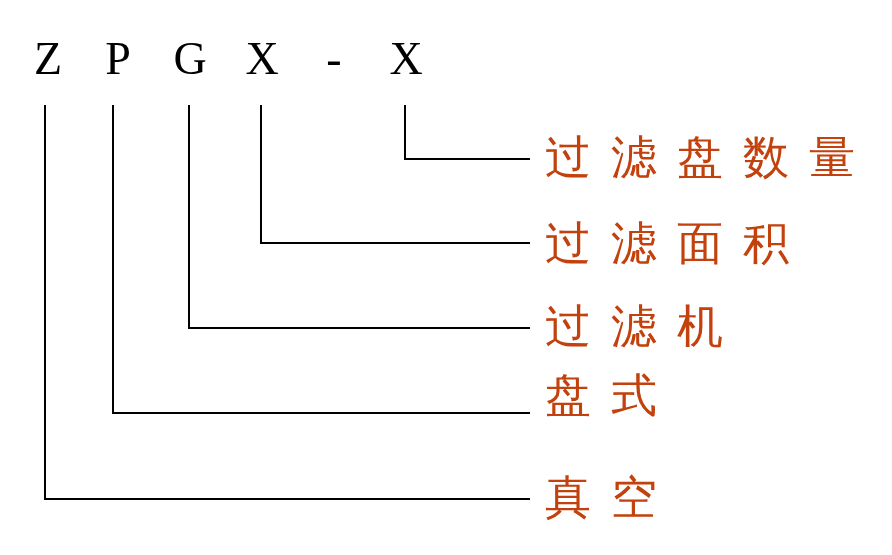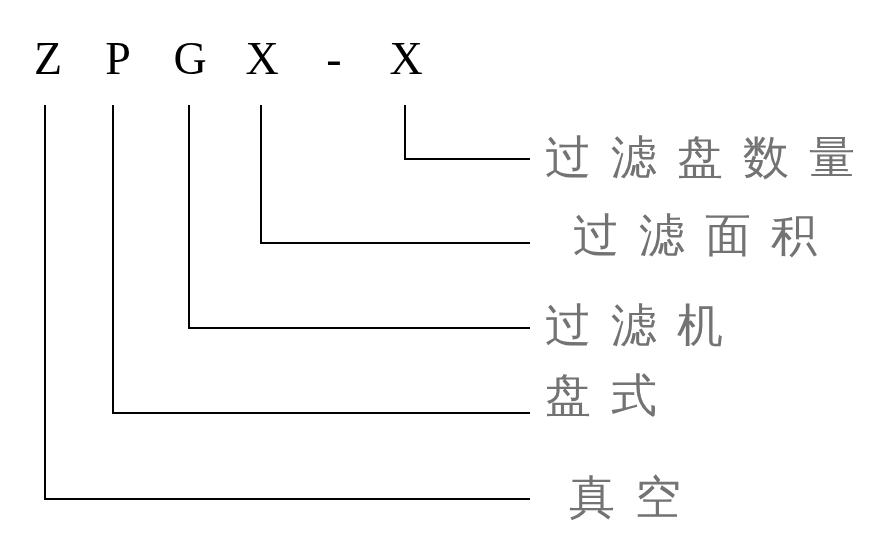--- a/index.html
+++ b/index.html
@@ -36,21 +36,21 @@
   }
   .lead-h {
     position: absolute;
     height: 0;
     border-top: 2px solid #000000;
   }
 
   
   .label {
     position: absolute;
-    color: #737373;
+    color: #c2410c;
     font-family: "DejaVu Sans", "Liberation Sans", sans-serif;
     font-size: 46px;
     line-height: 46px;
     letter-spacing: 20px;
     white-space: nowrap;
     user-select: none;
   }
 </style>
 </head>
 <body>
@@ -74,19 +74,19 @@
     <div class="lead-v" style="left: 188px; top: 105px; height: 222px;"></div>
     <div class="lead-h" style="left: 188px; top: 327px; width: 342px;"></div>
     <div class="lead-v" style="left: 112px; top: 105px; height: 307px;"></div>
     <div class="lead-h" style="left: 112px; top: 412px; width: 418px;"></div>
     <div class="lead-v" style="left: 44px; top: 105px; height: 393px;"></div>
     <div class="lead-h" style="left: 44px; top: 498px; width: 486px;"></div>
   </div>
 
   <div>
     <div class="label" style="left: 545px; top: 134px;">过滤盘数量</div>
-    <div class="label" style="left: 545px; top: 212px; margin-left: 28px;">过滤面积</div>
-    <div class="label" style="left: 545px; top: 303px; font-family: Liberation Serif, serif;">过滤机</div>
+    <div class="label" style="left: 545px; top: 220px;">过滤面积</div>
+    <div class="label" style="left: 545px; top: 303px;">过滤机</div>
     <div class="label" style="left: 545px; top: 372px;">盘式</div>
-    <div class="label" style="left: 545px; top: 474px; margin-left: 24px;">真空</div>
+    <div class="label" style="left: 545px; top: 474px;">真空</div>
   </div>
 
 </div>
 
 </body></html>

